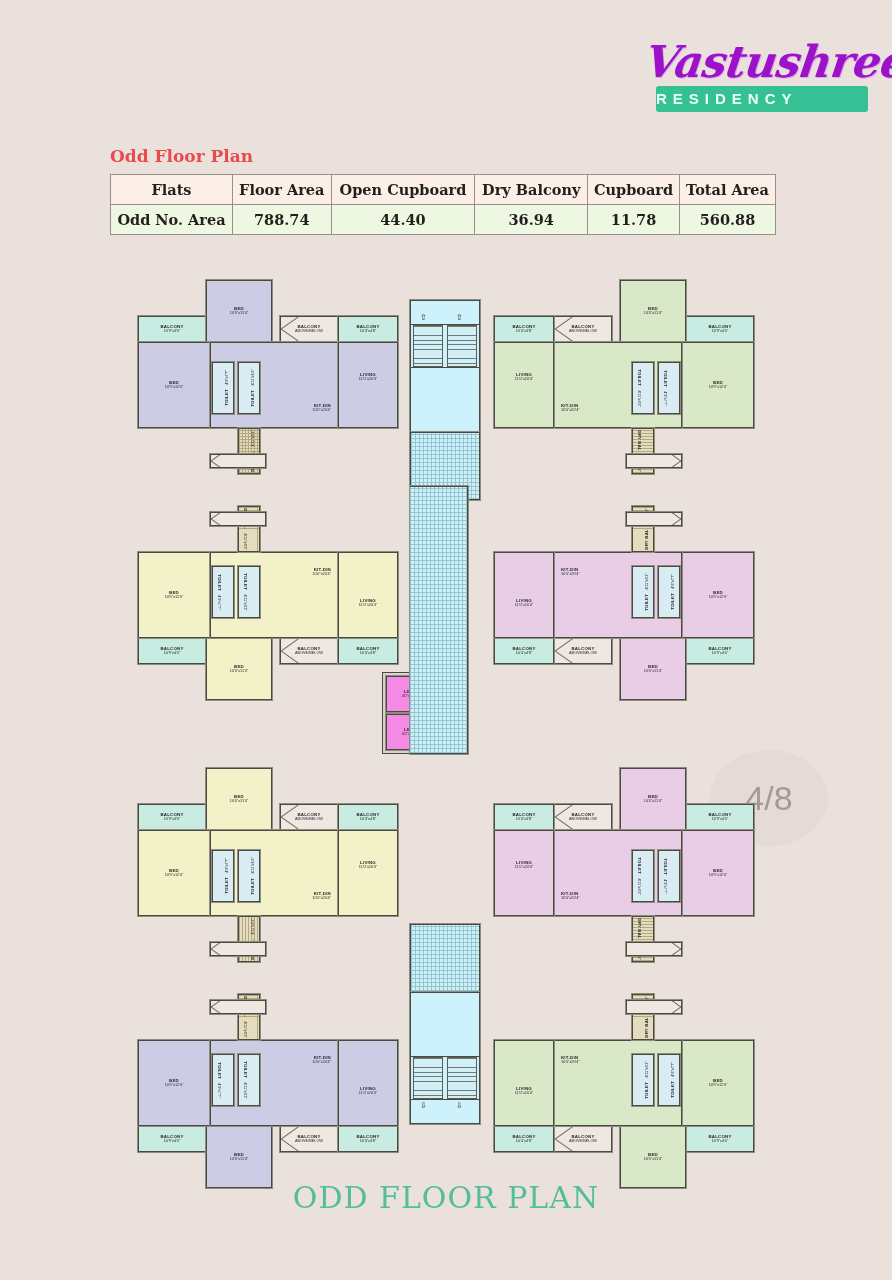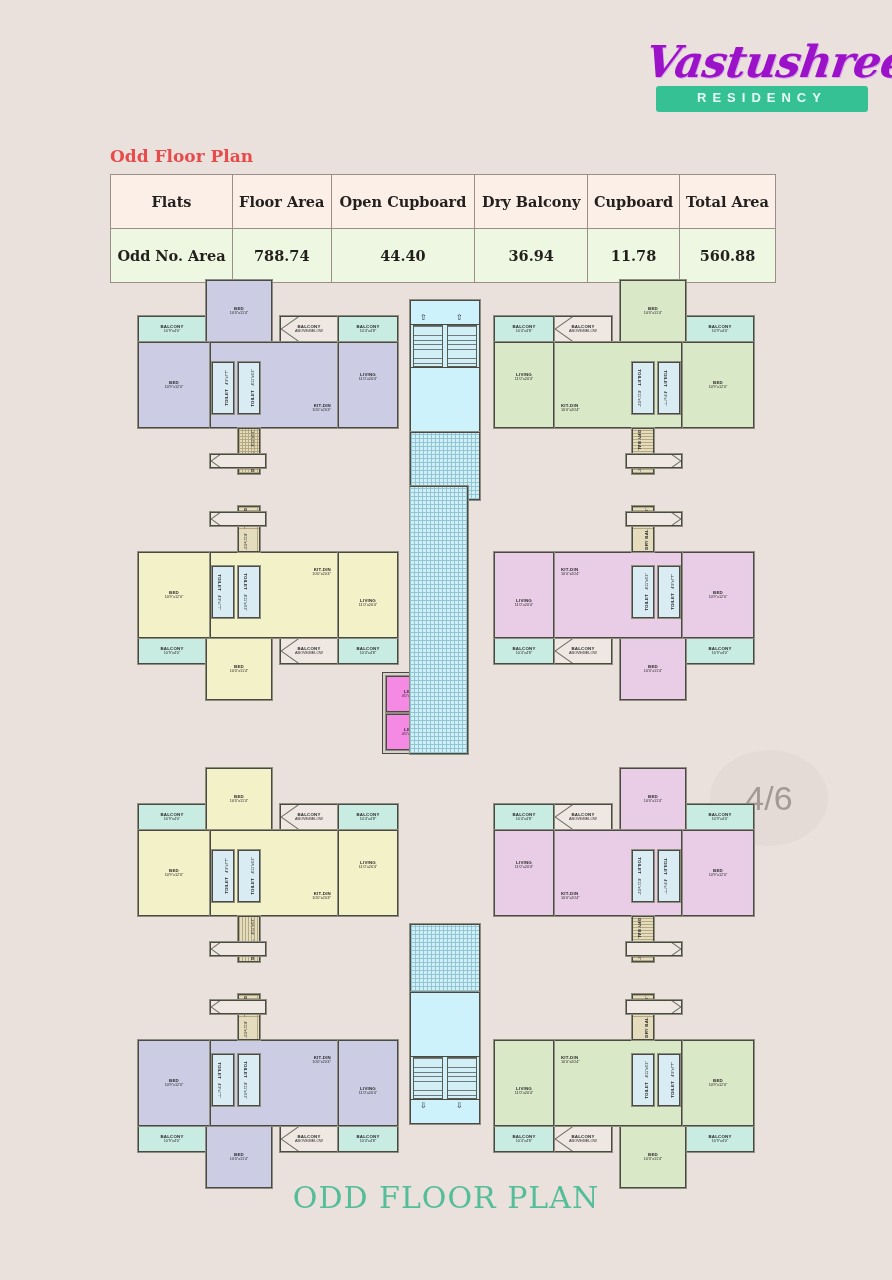--- a/index.html
+++ b/index.html
@@ -23,40 +23,40 @@
     text-align:center;
     transform:skewX(-8deg);
     text-shadow:1px 1px 0 #d9a6ea;
   }
   #logo-banner {
     position:absolute; left:10px; top:48px; width:212px; height:26px;
     background:#35c193; border-radius:3px;
   }
   #logo-banner-text {
     position:absolute; left:0; top:4px; width:212px;
-    text-align:center; color:#e8fff6;
-    font-size:13px; font-weight:700; letter-spacing:6px;
+    text-align:left; color:#e8fff6;
+    font-size:15px; font-weight:700; letter-spacing:6px;
     font-family:"Liberation Sans", sans-serif;
   }
 
   
   #section-title {
     position:absolute; left:110px; top:146px;
     font-family:"DejaVu Serif", serif;
     font-weight:700; font-size:17px; color:#e84b4b;
   }
   #area-table {
     position:absolute; left:110px; top:174px;
     width:666px; border-collapse:collapse;
     font-family:"DejaVu Serif", serif;
   }
   #area-table th, #area-table td {
     border:1px solid #9a8f88; text-align:center;
     font-size:14.5px; font-weight:700; color:#231f1c;
-    padding:18px 2px; height:27px;
+    padding:6px 2px; height:27px;
   }
   #area-table thead th { background:#fcefe8; }
   #area-table tbody td { background:#eef7e2; }
   #area-table th:first-child, #area-table td:first-child { width:122px; }
 
   
   #watermark {
     position:absolute; left:710px; top:750px;
     width:118px; height:96px;
     background:#e5dbd6; border-radius:50%;
@@ -175,21 +175,21 @@
       <td>Odd No. Area</td>
       <td>788.74</td>
       <td>44.40</td>
       <td>36.94</td>
       <td>11.78</td>
       <td>560.88</td>
     </tr>
   </tbody>
 </table>
 
-<div id="watermark">4/6</div>
+<div id="watermark">4/8</div>
 
 <div id="plan">
 
   <div class="sect" style="left:138px; top:12px; width:260px; height:210px;">
 
     <div class="rm f-bal" style="left:0px; top:36px; width:68px; height:26px;">
       <span class="nm">BALCONY</span>
       <span class="dim">10'9"x4'0"</span>
     </div>
 

